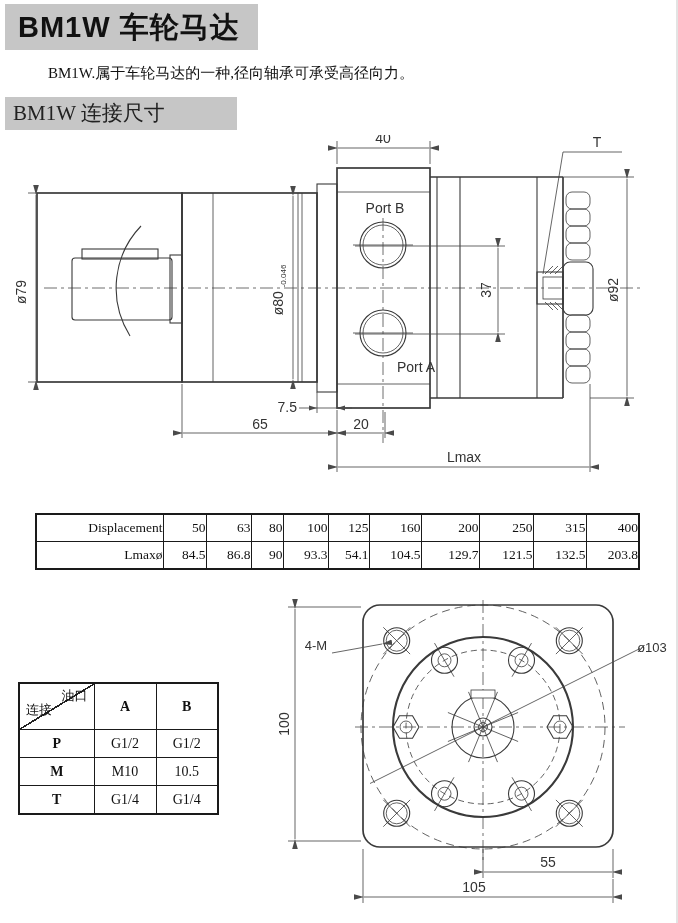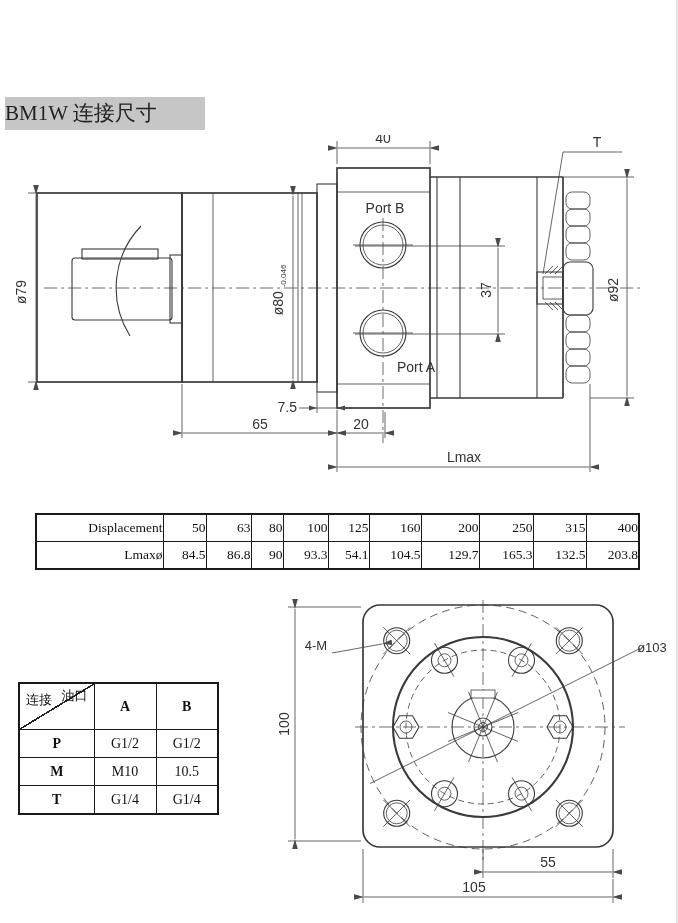--- a/index.html
+++ b/index.html
@@ -4,23 +4,23 @@
 <style>
   html,body{margin:0;padding:0;background:#fff;}
   .page{position:relative;width:678px;height:923px;background:#ffffff;overflow:hidden;
         font-family:"Liberation Sans",sans-serif;color:#1a1a1a;}
   .edge-strip{position:absolute;right:0;top:0;width:2px;height:100%;background:#e3e3e3;}
   .title-box{position:absolute;left:5px;top:4px;width:253px;height:46px;background:#c6c6c6;
              font-family:"Liberation Sans",sans-serif;font-weight:bold;font-size:29px;
              line-height:46px;padding-left:13px;box-sizing:border-box;letter-spacing:1px;color:#111;}
   .desc{position:absolute;left:48px;top:64px;margin:0;font-family:"Liberation Serif",serif;
         font-size:15px;color:#111;}
-  .section-box{position:absolute;left:5px;top:97px;width:200px;height:33px;background:#c6c6c6;
+  .section-box{position:absolute;left:5px;top:97px;width:232px;height:33px;background:#c6c6c6;
                font-family:"Liberation Serif",serif;font-size:21px;line-height:33px;
-               padding-left:0;box-sizing:border-box;color:#222;}
+               padding-left:8px;box-sizing:border-box;color:#222;}
   svg{position:absolute;}
   .ln{stroke:#3a3a3a;stroke-width:1.1;fill:none;}
   .thk{stroke-width:1.7;}
   .thin{stroke-width:0.8;}
   .dim{stroke:#4a4a4a;stroke-width:0.85;fill:none;}
   .cdl{stroke:#4a4a4a;stroke-width:0.8;fill:none;stroke-dasharray:13 4 3 4;}
   .dsh{stroke-dasharray:8 5;}
   .dsh2{stroke-dasharray:6 4;}
   .cad{font-family:"Liberation Sans",sans-serif;font-size:14px;fill:#333;}
   .cads{font-family:"Liberation Sans",sans-serif;font-size:13px;fill:#333;}
@@ -34,27 +34,29 @@
   .conn-table{position:absolute;left:18px;top:682px;border-collapse:collapse;table-layout:fixed;
               width:199px;font-family:"Liberation Serif",serif;font-size:14px;color:#111;border-radius:21px;}
   .conn-table td{border:1.6px solid #1a1a1a;text-align:center;vertical-align:middle;height:25px;}
   .conn-table .hrow td{height:43px;}
   .conn-table{border:2px solid #1a1a1a;}
   .conn-table .b{font-weight:bold;}
   .corner{position:relative;
     background-image:linear-gradient(to bottom right,transparent calc(50% - 0.8px),
       #222 calc(50% - 0.8px),#222 calc(50% + 0.8px),transparent calc(50% + 0.8px));}
   .corner .ct{position:absolute;top:3px;right:6px;font-size:13px;}
-  .corner .cb{position:absolute;bottom:20px;left:6px;font-size:13px;}
+  .corner .cb{position:absolute;bottom:10px;left:6px;font-size:13px;}
 </style>
 </head>
 <body>
 
 <div class="page">
 
+  <div class="title-box">BM1W 车轮马达</div>
+  <p class="desc">BM1W.属于车轮马达的一种,径向轴承可承受高径向力。</p>
   <div class="section-box">BM1W 连接尺寸</div>
 
   <svg style="left:0;top:135px;" width="678" height="370" viewBox="0 135 678 370">
     <defs>
       <marker id="arrS" viewBox="0 0 12 8" refX="1" refY="4" markerWidth="13" markerHeight="9" orient="auto-start-reverse">
         <path d="M1,4 L12,7.1 L12,0.9 Z" fill="#4a4a4a"></path>
       </marker>
     </defs>
 
     <line class="cdl" x1="44" y1="288" x2="640" y2="288"></line>
@@ -221,21 +223,21 @@
     </tr>
     <tr>
       <td>Lmaxø</td>
       <td>84.5</td>
       <td>86.8</td>
       <td>90</td>
       <td>93.3</td>
       <td>54.1</td>
       <td>104.5</td>
       <td>129.7</td>
-      <td>165.3</td>
+      <td>121.5</td>
       <td>132.5</td>
       <td>203.8</td>
     </tr>
   </tbody>
     </table>
 
   <table class="conn-table">
     <colgroup>
         <col style="width:75px">
         <col style="width:62px">

